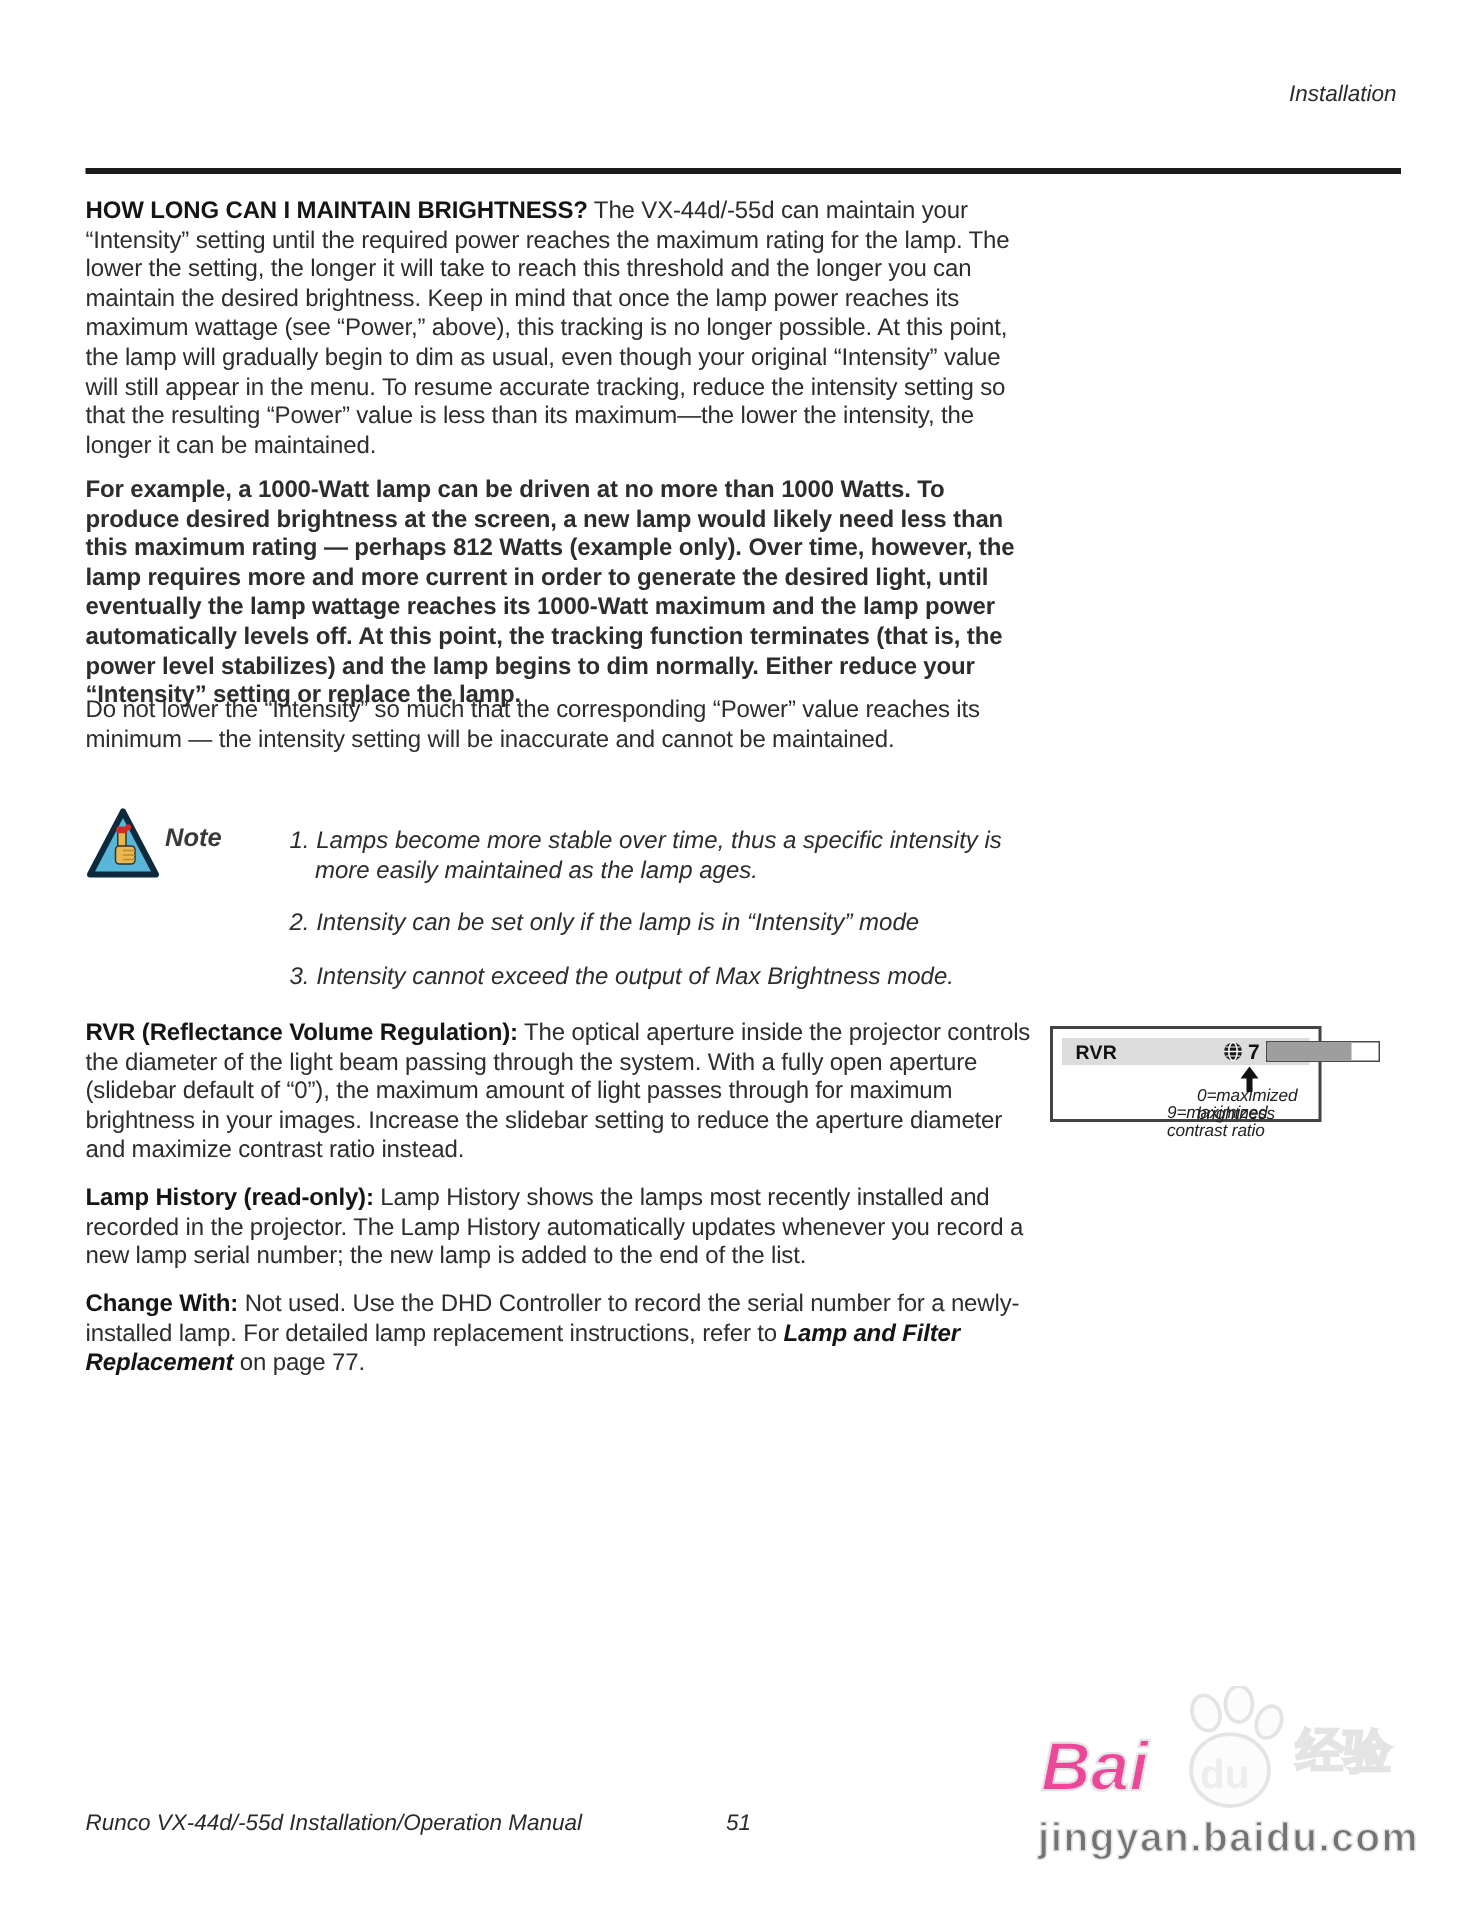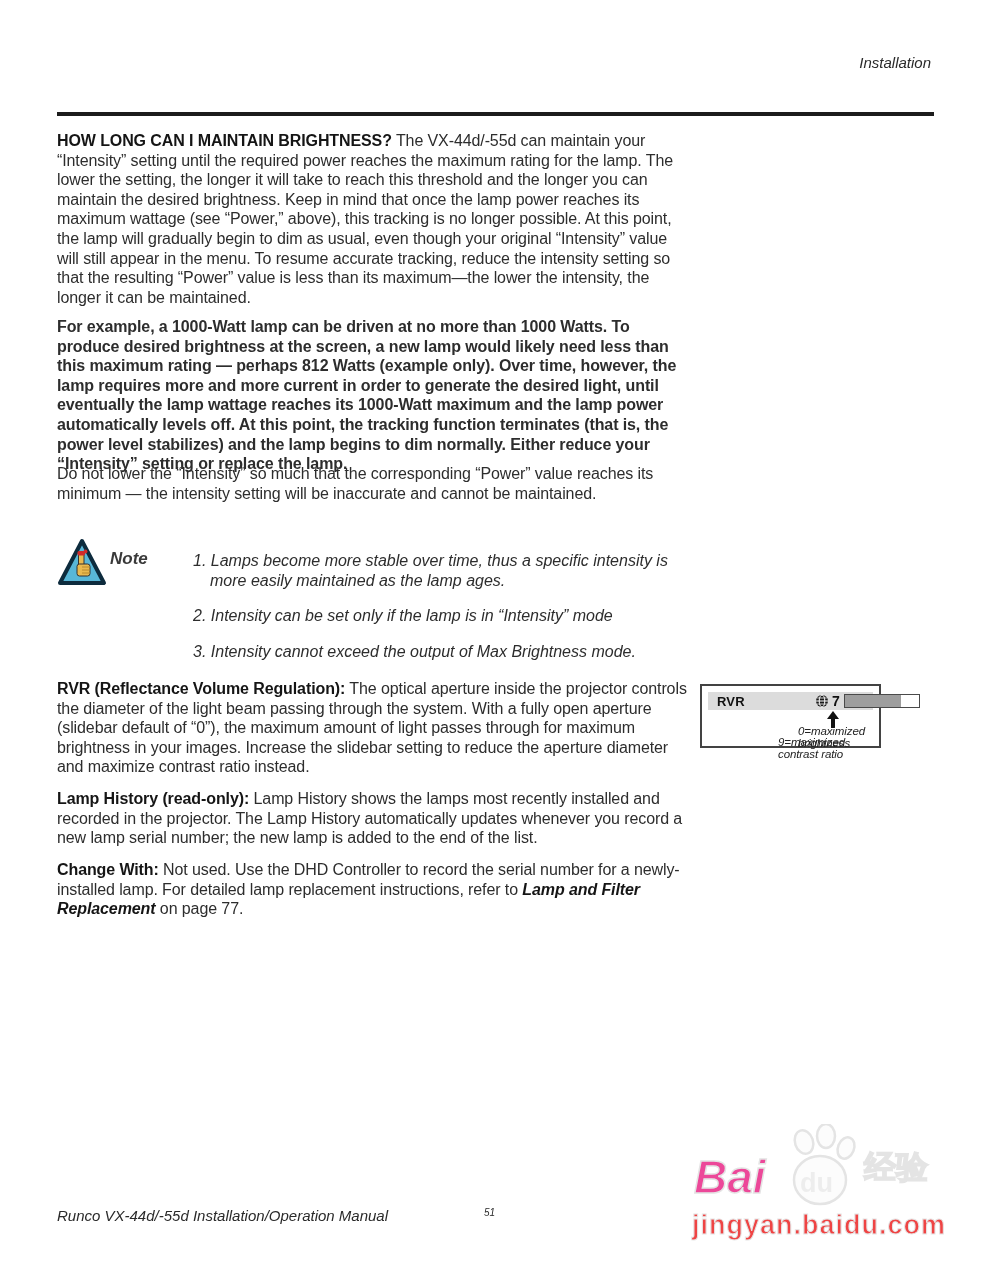--- a/index.html
+++ b/index.html
@@ -70,42 +70,42 @@
   }
   .rvr-cap1 { top:39px;margin-left:20px; }
   .rvr-cap2 { top:50px; }
   
   .footer-manual {
     position:absolute; left:57px; top:1207px;
     font-size:15px; font-style:italic; color:#2a2a2a;
   }
   .footer-page {
     position:absolute; left:484px; top:1207px;
-    font-size:10px; font-style:italic; color:#2a2a2a;
+    font-size:15px; font-style:italic; color:#2a2a2a;
   }
   
   .watermark { position:absolute; left:688px; top:1124px; width:258px; height:118px; }
   .wm-bai {
     position:absolute; left:6px; top:26px;
     font-size:46px; font-weight:bold; color:#ec4899;font-style:italic;
     -webkit-text-stroke:1.5px #e4e4e4;
   }
   .wm-paw { position:absolute; left:92px; top:0px; }
   .wm-du {
     position:absolute; left:112px; top:44px;
     font-size:27px; font-weight:bold; color:#ededed;
   }
   .wm-cn {
     position:absolute; left:176px; top:22px;
     font-size:32px; font-weight:bold; color:#f2f2f2;
     -webkit-text-stroke:1.5px #e4e4e4;
   }
   .wm-url {
     position:absolute; left:4px; top:86px;
-    font-size:27px; font-weight:bold; color:#ef4444;
+    font-size:27px; font-weight:bold; color:#737373;
     -webkit-text-stroke:1px #e6e6e6; letter-spacing:1px;
   }
 </style>
 </head>
 <body>
 
 <div class="page">
 
   <div class="running-header">Installation</div>
   <div class="header-rule"></div>

